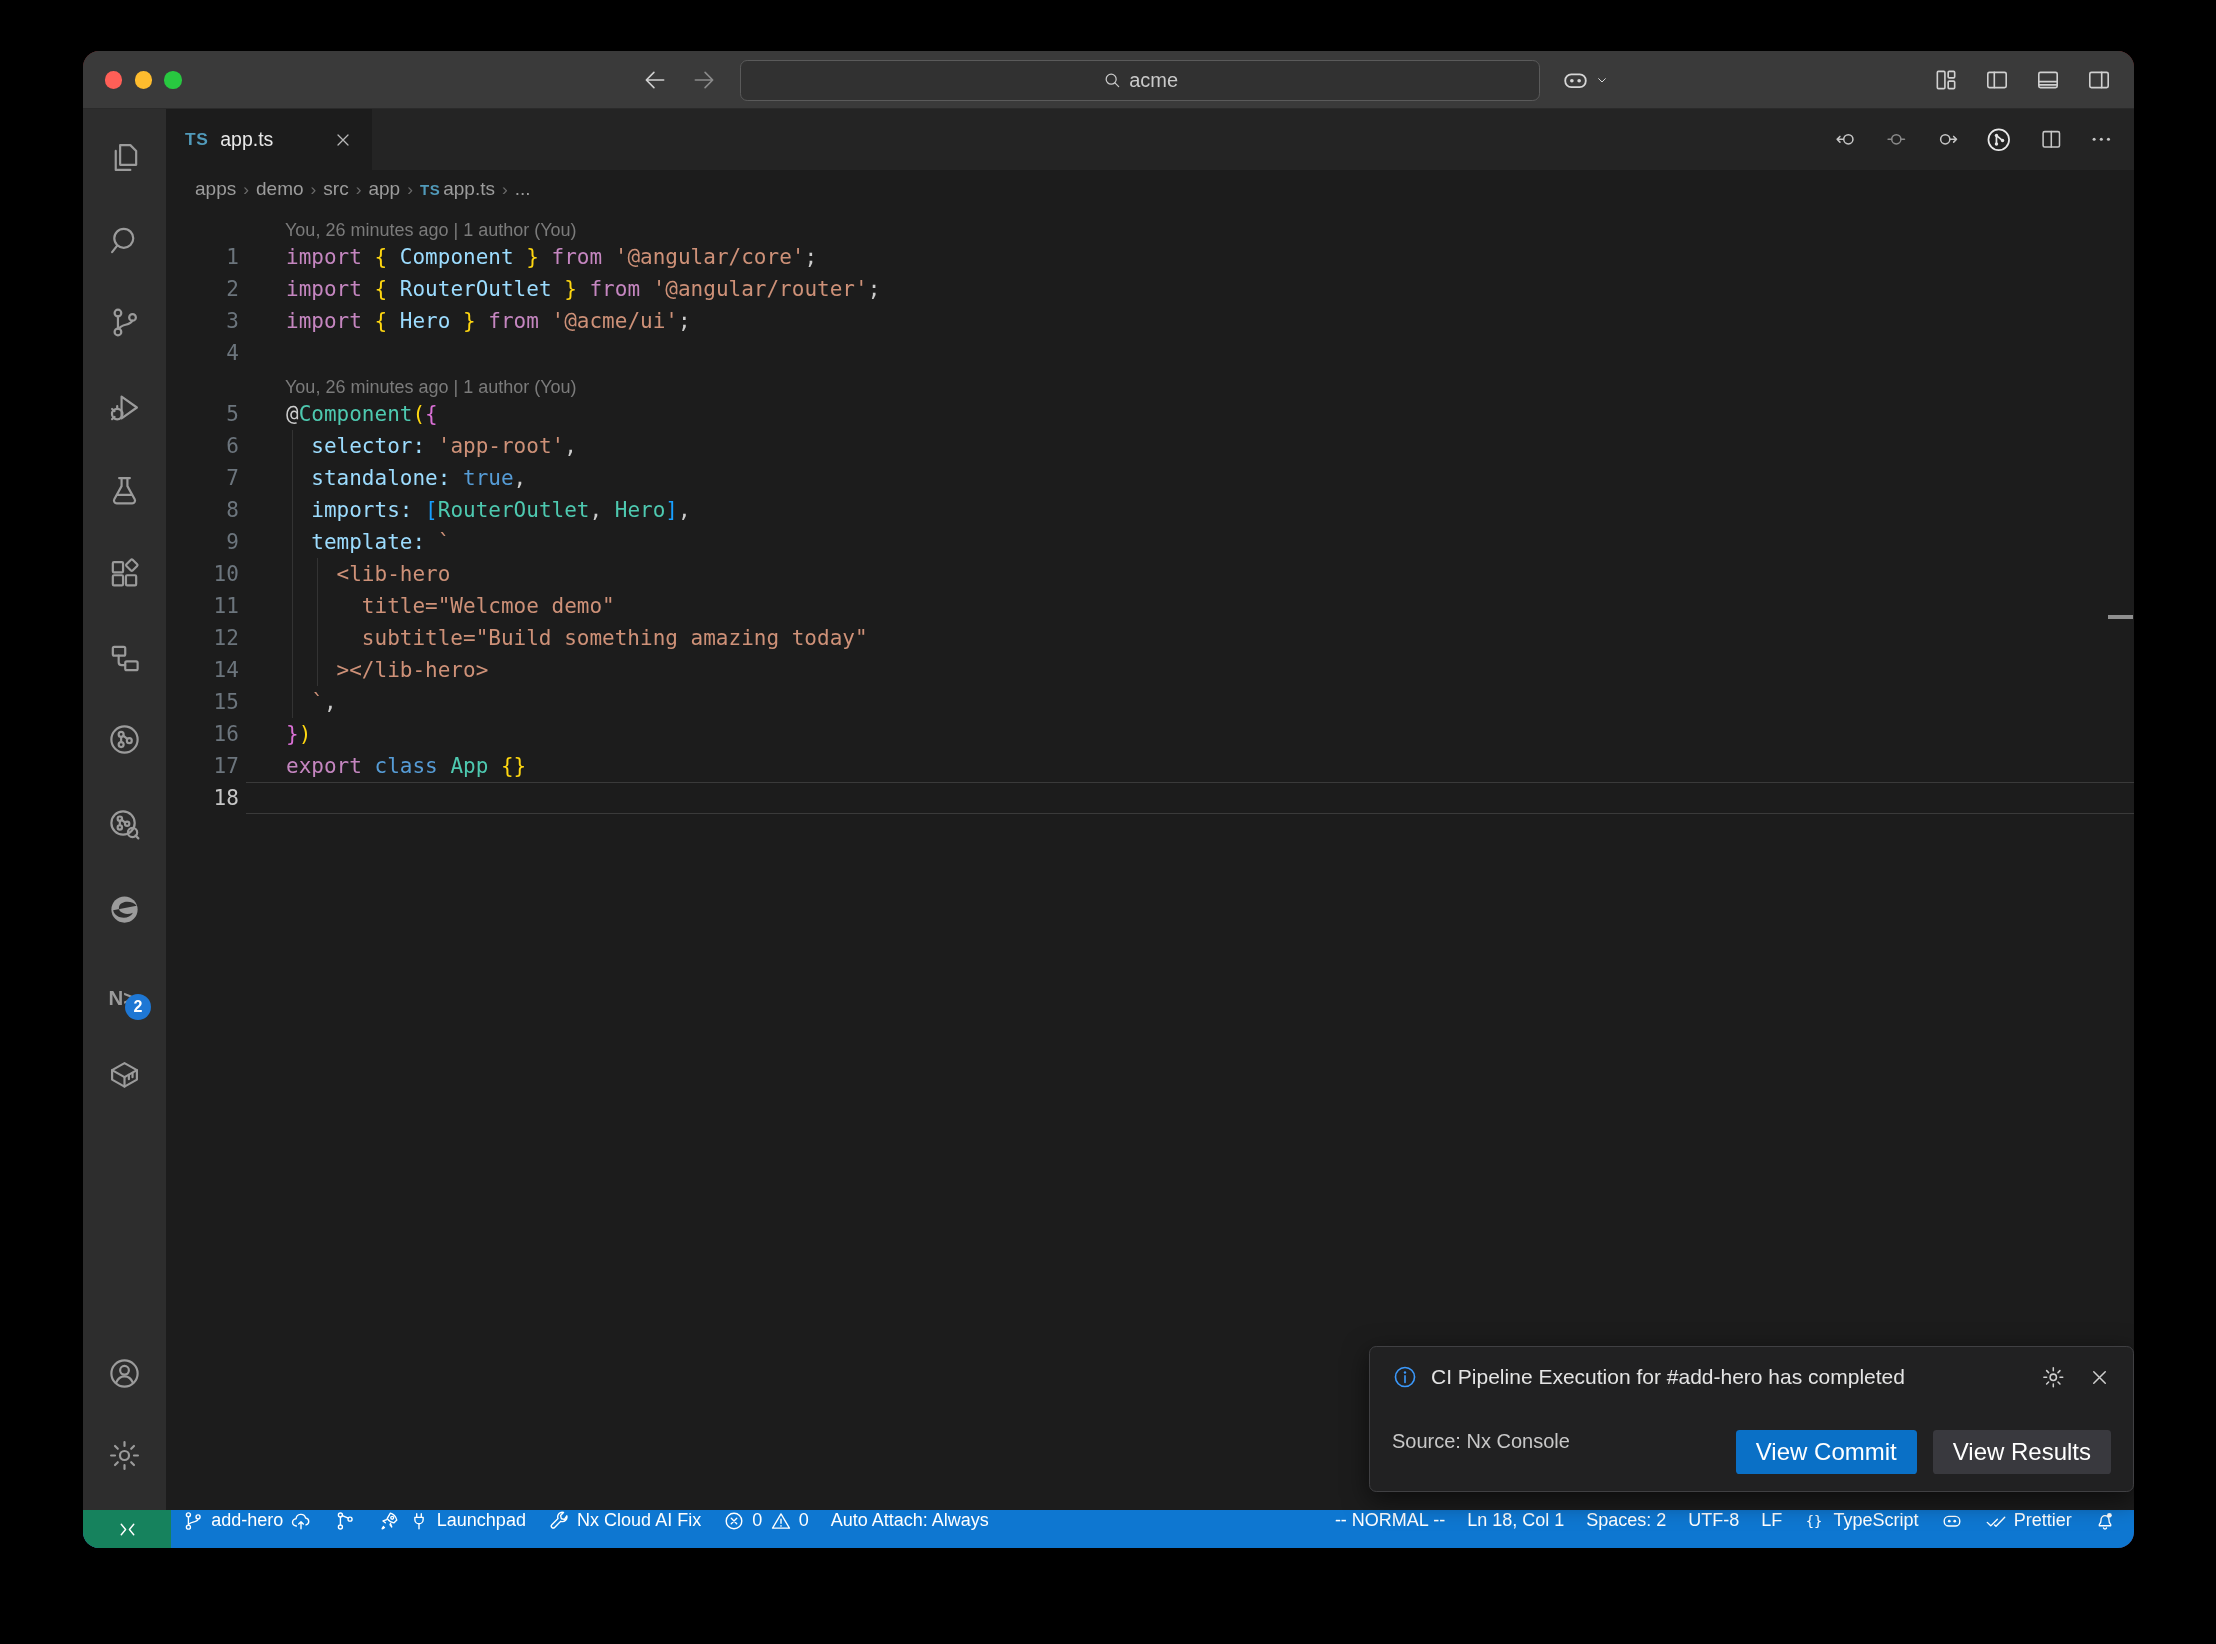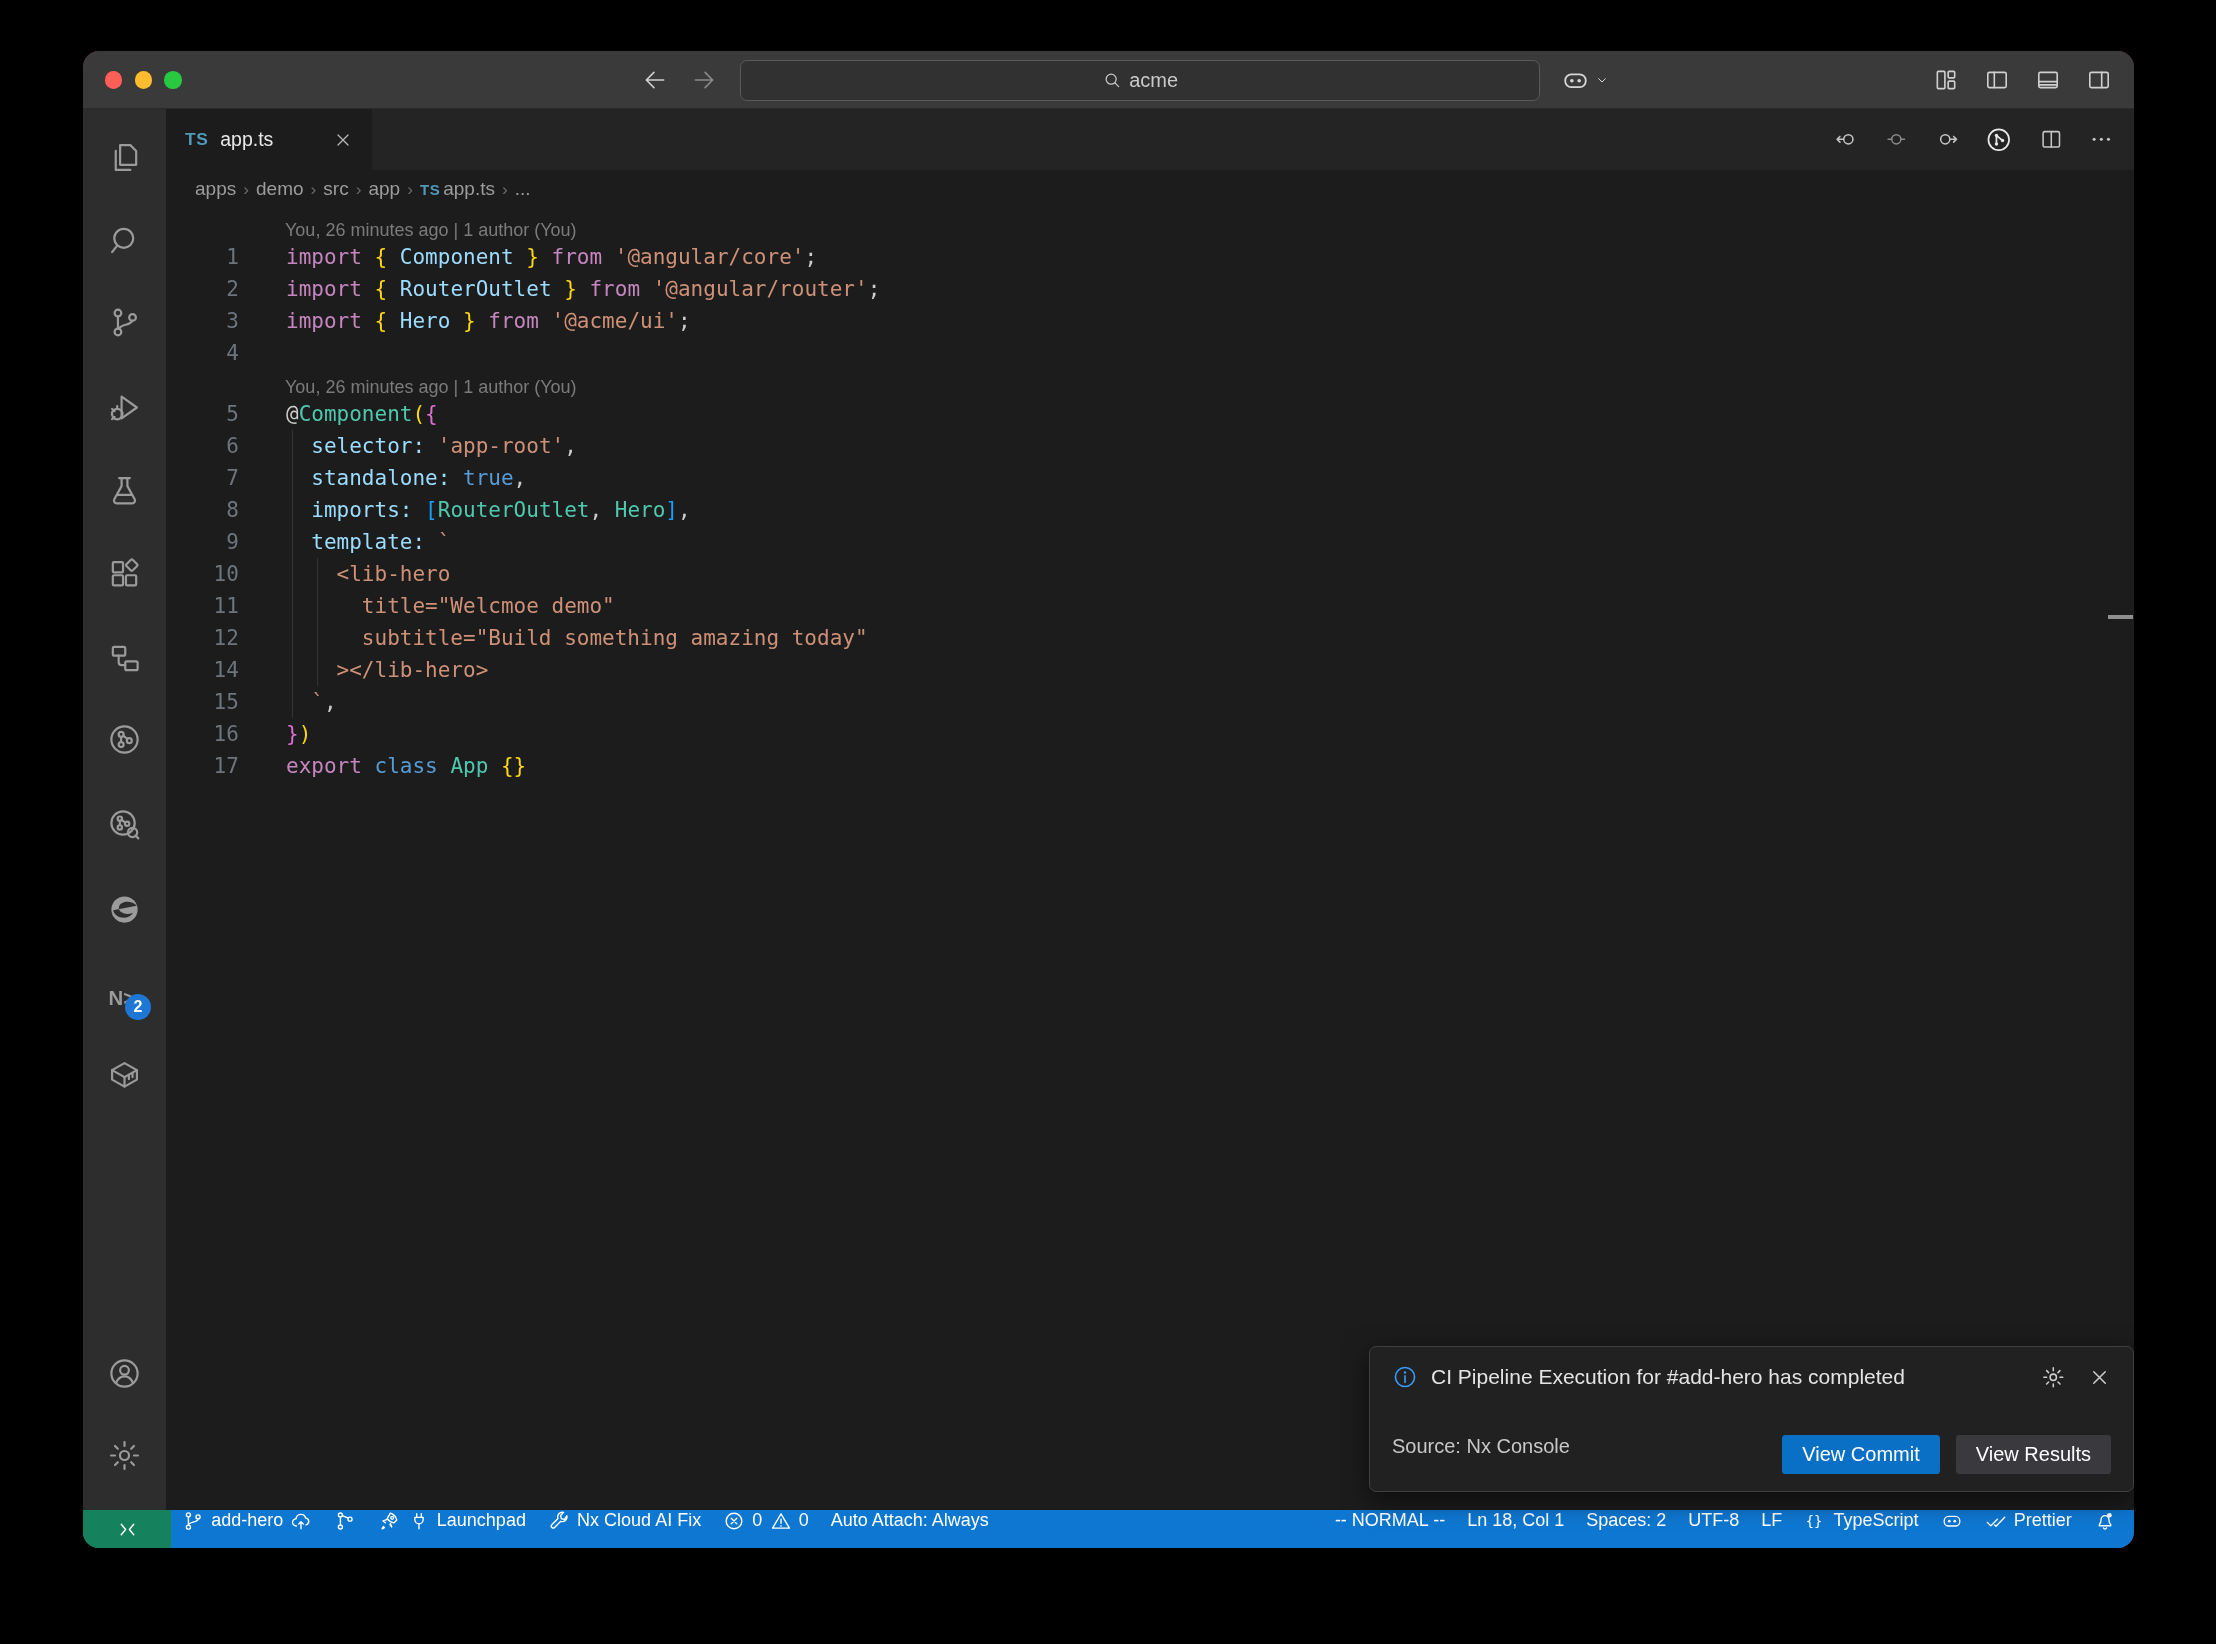--- a/index.html
+++ b/index.html
@@ -59,21 +59,21 @@
   
   .notification { position:absolute; right:0; bottom:18px; width:765px; height:146px;
     background:#212122; border:0.7px solid #404043; border-radius:7.2px;
     box-shadow:0 7.2px 26px rgba(0,0,0,.55); padding:17.4px 22px; display:flex; flex-direction:column; justify-content:space-between; }
   .nt-head { display:flex; align-items:center; gap:13px; color:#e4e4e4; font-size:21px; }
   .nt-info { color:#3B99FC; display:flex; }
   .nt-actions { margin-left:auto; display:flex; gap:22px; color:#cfcfcf; }
   .nt-foot { display:flex; align-items:flex-start; }
   .nt-source { color:#c8c8c8; font-size:20px; }
   .nt-btns { margin-left:auto; display:flex; gap:16px; }
-  .btn { font-size:20px; padding:8px 20px; border-radius:3.6px; color:#fff; border:none; font-family:inherit; }
+  .btn { font-size:24px; padding:8px 20px; border-radius:3.6px; color:#fff; border:none; font-family:inherit; }
 
   
   .statusbar { height:38px; display:flex; align-items:center; color:#fff; font-size:18px; flex:none; }
   .remote { width:88px; height:38px; display:flex; align-items:center; justify-content:center; flex:none; }
   .sb-group { display:flex; align-items:center; height:100%; }
   .sb-right { margin-left:auto; padding-right:7.2px; }
   .sb-item { display:flex; align-items:flex-start; gap:7.2px; padding:0 11px; height:100%; }
   .icon { display:inline-flex; align-items:center; justify-content:center; }
 </style>
 </head>
@@ -414,20 +414,24 @@
               <div class="codeline"><span class="guide" style="left: 46px;"></span><span style="color: rgb(206, 145, 120);">  `</span><span style="color: rgb(204, 204, 204);">,</span></div>
             </div>
             <div class="row">
               <div class="gutter">16</div>
               <div class="codeline"><span style="color: rgb(218, 112, 214);">}</span><span style="color: rgb(255, 215, 16);">)</span></div>
             </div>
             <div class="row">
               <div class="gutter">17</div>
               <div class="codeline"><span style="color: rgb(197, 134, 192);">export </span><span style="color: rgb(86, 156, 214);">class </span><span style="color: rgb(78, 201, 176);">App</span><span style="color: rgb(204, 204, 204);"> </span><span style="color: rgb(255, 215, 16);">{}</span></div>
             </div>
+            <div class="row active">
+              <div class="gutter">18</div>
+              <div class="codeline"></div>
+            </div>
           </div>
         <div class="overview-mark"></div>
       </div>
 
       <div class="notification">
         <div class="nt-head">
           <span class="nt-info icon">
               <svg width="26" height="26" viewBox="0 0 24 24" fill="none" stroke="currentColor" stroke-width="1.5" stroke-linecap="round" stroke-linejoin="round">
                 <circle cx="12" cy="12" r="8.8"></circle>
                 <path d="M12 11v6"></path>

